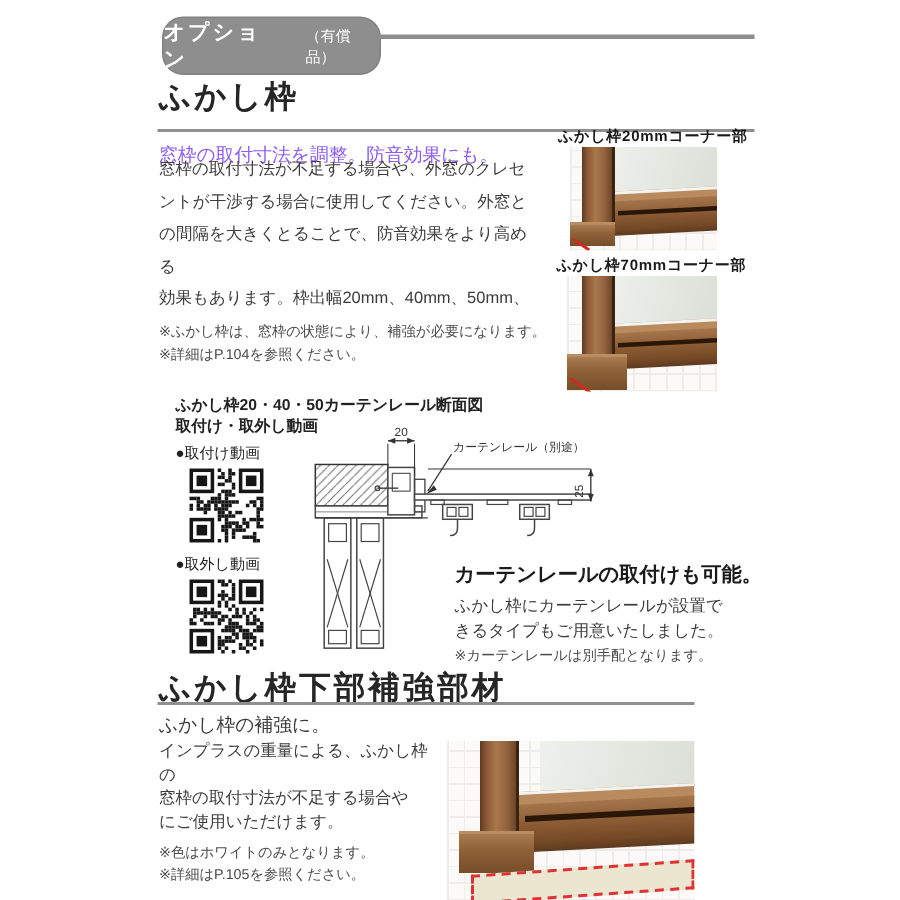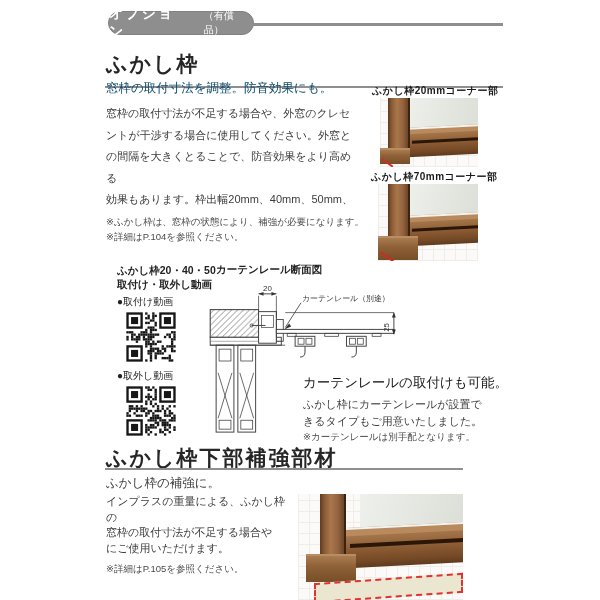--- a/index.html
+++ b/index.html
@@ -5,32 +5,32 @@
   *{margin:0;padding:0;box-sizing:border-box}
   html,body{width:600px;height:600px}
   body{
     position:relative;overflow:hidden;background:#fff;color:#3d3d3d;
     font-family:"Liberation Sans","DejaVu Sans",sans-serif;
   }
   .abs{position:absolute}
 
   
   .badge{
-    left:108px;top:11px;width:146px;height:24px;border-radius:14px;
+    left:108px;top:11px;width:146px;height:39px;border-radius:14px;
     background:#8e8e8e;border:1px solid #818181;
     display:flex;align-items:center;justify-content:flex-start;gap:14px;color:#fff;
   }
   .badge .b-main{font-size:14px;font-weight:bold;letter-spacing:2px}
   .badge .b-sub{font-size:10px}
   .badge-line{left:251px;top:23px;width:252px;height:3px;background:#8e8e8e}
 
   
   .h1{left:106px;top:50px;font-size:21px;font-weight:bold;color:#262626;letter-spacing:2px}
   .rule1{left:105px;top:86px;width:398px;height:2px;background:#8f8f8f}
-  .lead{left:106px;top:80px;font-size:12.5px;color:#0c4a6e}
+  .lead{left:106px;top:95px;font-size:12.5px;color:#8b5cf6}
   .body1{left:106px;top:103px;width:250px;font-size:11px;line-height:21.5px;color:#3c3c3c}
   .notes1{left:106px;top:214px;font-size:9.5px;line-height:15px;color:#4a4a4a}
 
   .h2{left:106px;top:444px;font-size:21px;font-weight:bold;color:#262626;letter-spacing:2px}
   .rule2{left:105px;top:468px;width:358px;height:2px;background:#8f8f8f}
   .lead2{left:106px;top:475px;font-size:12.5px;color:#3a3a3a}
   .body2{left:106px;top:494px;width:190px;font-size:11px;line-height:15.5px;color:#3c3c3c}
   .notes2{left:106px;top:561px;font-size:9.5px;line-height:15px;color:#4a4a4a}
 
   
@@ -90,21 +90,21 @@
   .qr svg{width:100%;height:100%;display:block}
   .qr1{left:124px;top:310px}
   .qr2{left:124px;top:384px}
 
   
   .dtitle{left:216px;top:263px;font-size:10.5px;font-weight:bold;color:#222}
   .dsvg{left:204px;top:282px;width:202px;height:158px}
   .dsvg svg{width:100%;height:100%;display:block}
 
   
-  .chead{left:303px;top:374px;font-size:13.5px;font-weight:normal;color:#1a1a1a}
+  .chead{left:303px;top:374px;font-size:13.5px;font-weight:bold;color:#1a1a1a}
   .cbody{left:303px;top:396px;font-size:11px;line-height:16.5px;color:#3c3c3c}
   .cnote{left:303px;top:431px;font-size:9.5px;color:#4a4a4a}
 </style>
 </head>
 <body>
 
 <div class="abs badge">
   <span class="b-main">オプション</span>
   <span class="b-sub">（有償品）</span>
 </div>
@@ -507,20 +507,21 @@
 
 <div class="abs h2">ふかし枠下部補強部材</div>
 <div class="abs rule2"></div>
 <div class="abs lead2">ふかし枠の補強に。</div>
 <div class="abs body2">
   <div>インプラスの重量による、ふかし枠の</div>
   <div>窓枠の取付寸法が不足する場合や</div>
   <div>にご使用いただけます。</div>
 </div>
 <div class="abs notes2">
+  <div>※色はホワイトのみとなります。</div>
   <div>※詳細はP.105を参照ください。</div>
 </div>
 
 <div class="abs corner img-big">
   <div class="glass"></div>
   <div class="sill-top"></div>
   <div class="sill"></div>
   <div class="groove"></div>
   <div class="jamb"></div>
   <div class="spacer"></div>

